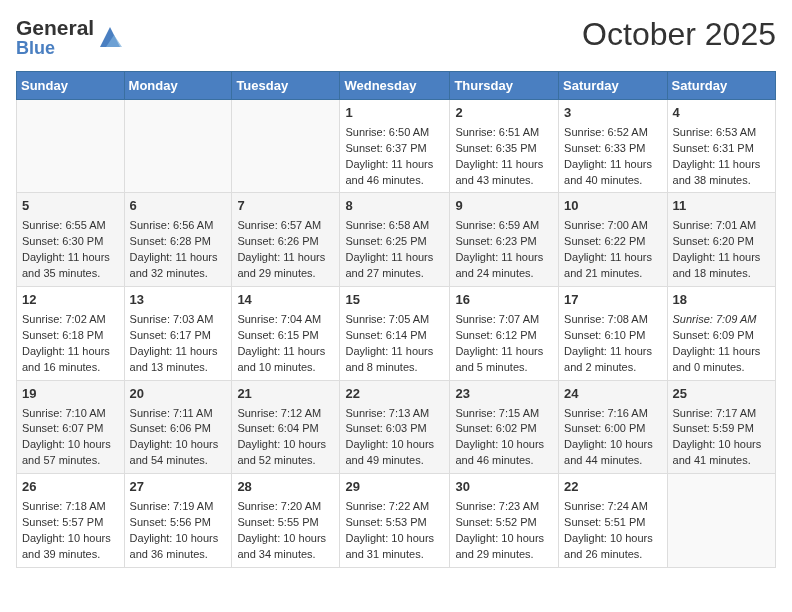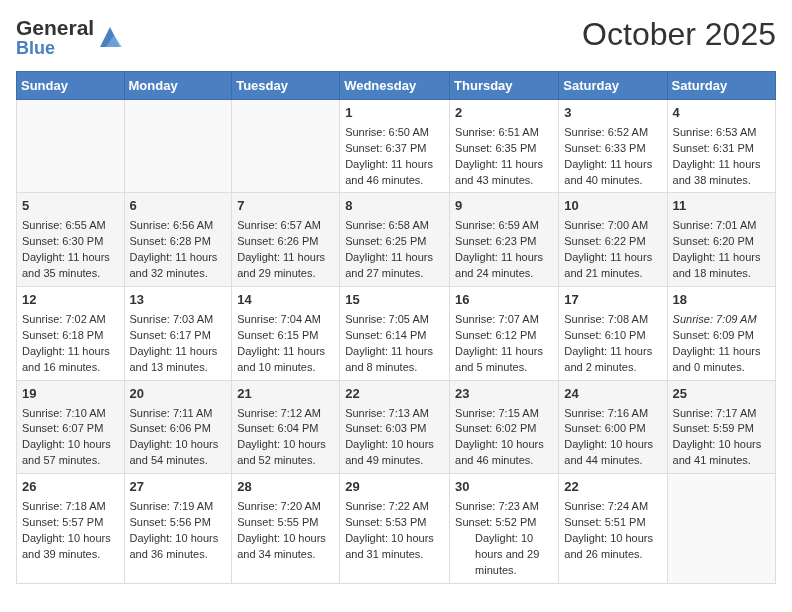--- a/index.html
+++ b/index.html
@@ -305,21 +305,21 @@
         <td>
           <span class="day-num">29</span>
           <span style="display: block;">Sunrise: 7:22 AM</span>
           <span style="display: block;">Sunset: 5:53 PM</span>
           <span style="display: block;">Daylight: 10 hours and 31 minutes.</span>
         </td>
         <td>
           <span class="day-num">30</span>
           <span style="display: block;">Sunrise: 7:23 AM</span>
           <span style="display: block;">Sunset: 5:52 PM</span>
-          <span style="display: block; margin-left: 20px;">Daylight: 10 hours and 29 minutes.</span>
+          <span style="display: block;">Daylight: 10 hours and 29 minutes.</span>
         </td>
         <td>
           <span class="day-num">22</span>
           <span style="display: block;">Sunrise: 7:24 AM</span>
           <span style="display: block;">Sunset: 5:51 PM</span>
           <span style="display: block;">Daylight: 10 hours and 26 minutes.</span>
         </td>
         <td class="empty"></td>
       </tr>
     </tbody>

